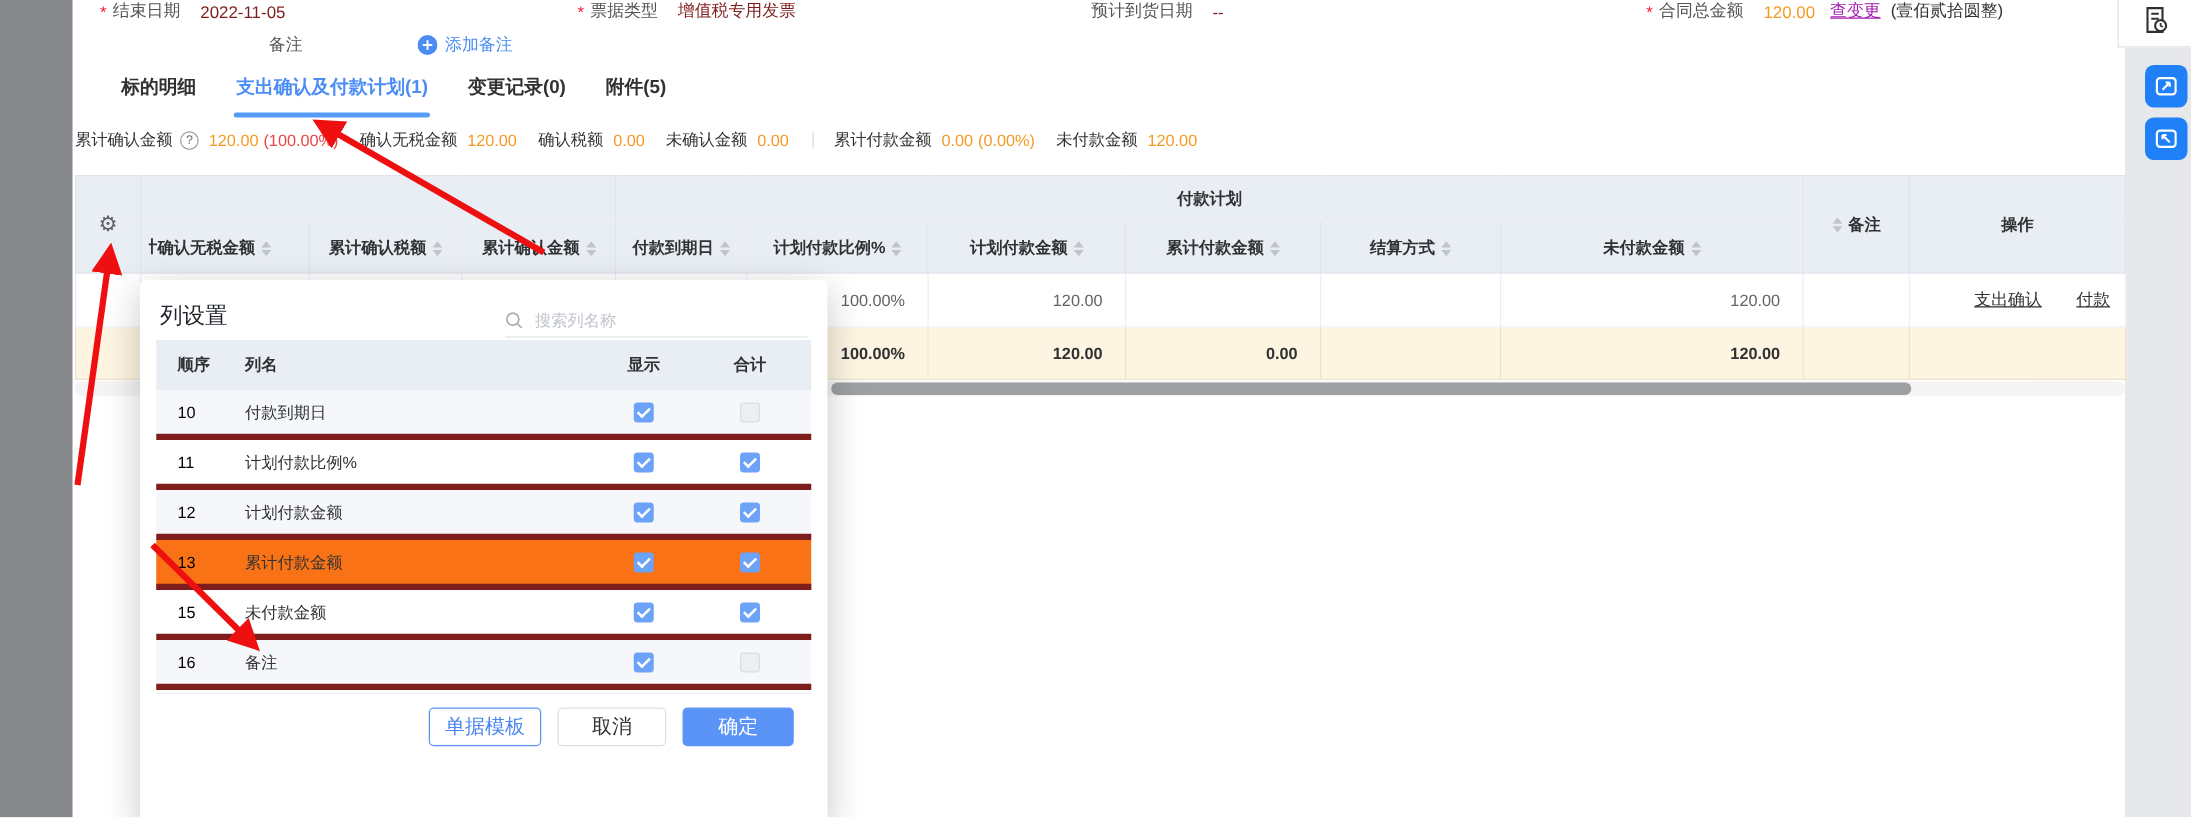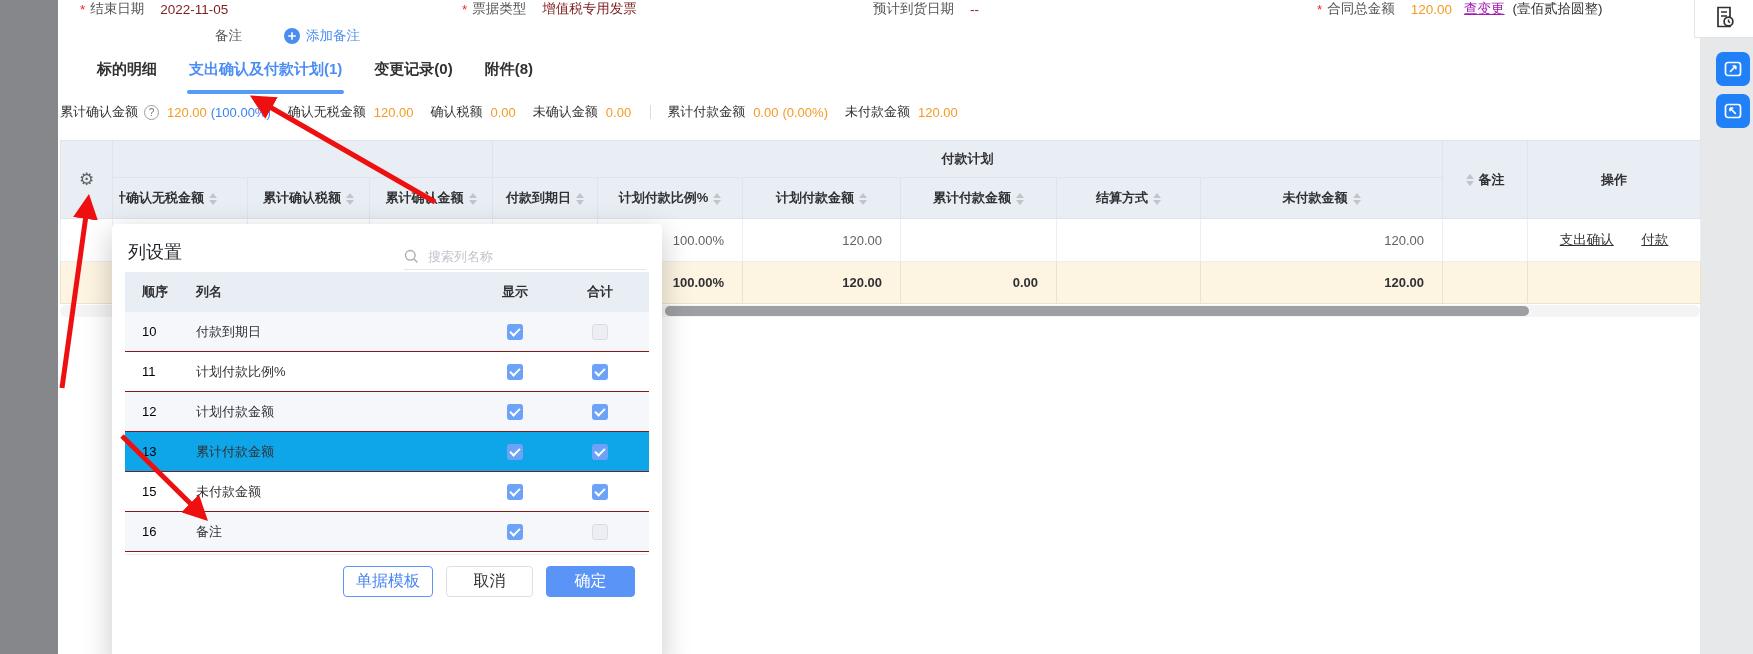--- a/index.html
+++ b/index.html
@@ -19,34 +19,34 @@
 
   
   .form-field { position:absolute; top:0; height:18px; display:flex; align-items:center; font-size:13.5px; color:#333; white-space:nowrap; }
   .req { color:#f5222d; margin-right:5px; font-size:13.5px; }
   .f-label { color:#555; }
   .f-value { margin-left:16px; color:#7f1d1d; }
   .f-value.orange { color:#f59a23; }
   .link-blue { color:#a21caf; text-decoration:underline; cursor:pointer; margin-left:12px; }
   .caps { margin-left:8px; color:#333; }
   .remark-row { position:absolute; top:27px; left:215px; display:flex; align-items:center; font-size:13.5px; color:#555; }
-  .add-remark { margin-left:42px; display:flex; align-items:center; color:#4a8cf2; cursor:pointer;text-align:center; }
+  .add-remark { margin-left:92px; display:flex; align-items:center; color:#4a8cf2; cursor:pointer;text-align:center; }
   .add-remark svg { margin-right:6px; }
 
   
   .tabs { position:absolute; left:95px; top:56px; display:flex; gap:28px; height:38px; }
   .tab { position:relative; font-size:15px; font-weight:bold; color:#303133; cursor:pointer; padding:4px 2px 12px 2px; }
   .tab.active { color:#4c8cf5; }
   .tab.active .tab-underline { position:absolute; left:0; right:0; bottom:0; height:4px; background:#569bf7; border-radius:2px; }
 
   
   .stats { position:absolute; left:60px; top:103px; display:flex; align-items:center; font-size:13px; color:#303133; white-space:nowrap; }
   .stat { display:flex; align-items:center; margin-right:17px; }
   .stat .v { color:#f59a23; margin-left:8px; }
-  .stat .sfx { margin-left:4px; color:#3b82f6; }
+  .stat .sfx { margin-left:4px; color:#ef4444; }
   .stat .sfx.orange { color:#f59a23; }
   .help-circle { width:15px; height:15px; border:1px solid #9aa0a6; border-radius:50%; color:#6b7075;
                  font-size:10px; display:inline-flex; align-items:center; justify-content:center; margin-left:6px; cursor:pointer; }
   .stat-divider { width:1px; height:14px; background:#d8dbe0; margin:0 16px 0 2px; }
 
   
   table.main { position:absolute; left:60px; top:140px; width:1640px; border-collapse:collapse; table-layout:fixed;
                font-size:13px; color:#606266; background:#fff; }
   table.main th, table.main td { border:1px solid #dfe3ea; overflow:hidden; white-space:nowrap; }
   table.main th { background:#e9edf4; color:#303133; font-weight:bold; }
@@ -58,40 +58,40 @@
   tr.sum-row td { height:42px; background:#fdf4e2; color:#303133; font-weight:bold; border-color:#ede3cb; }
   .gear-cell { text-align:center; vertical-align:middle; }
   .gear { font-size:17px; color:#5f6368; cursor:pointer; line-height:1; }
   .caret { display:inline-block; vertical-align:middle; margin-left:5px; line-height:0; }
   .caret i { display:block; width:0; height:0; border-left:4px solid transparent; border-right:4px solid transparent; }
   .caret i.up { border-bottom:5px solid #c0c4cc; margin-bottom:2px; }
   .caret i.dn { border-top:5px solid #c0c4cc; }
   .caret.pre { margin:0 5px 0 0; }
   .hdr-left { text-align:left; padding-left:6px; }
   .clip-prefix { display:inline-block; width:7px; overflow:hidden; direction:rtl; vertical-align:bottom; }
-  .ops { text-align:center; }
+  .ops { text-align:right; }
   .op-link { color:#303133; text-decoration:underline; cursor:pointer; margin:0 12px; font-size:13.5px; }
 
   
   .hscroll-track { position:absolute; left:60px; top:305px; width:1640px; height:12px; background:#f4f4f4; border-radius:6px; }
   .hscroll-thumb { position:absolute; left:605px; top:1px; width:864px; height:10px; background:#9d9fa3; border-radius:5px; cursor:pointer; }
 
   
   .popup { position:absolute; left:112px; top:224px; width:550px; height:440px; background:#fff; z-index:40;
            border-radius:4px; box-shadow:0 8px 30px rgba(0,0,0,.22); padding:16px 13px 0 13px; font-size:13px; }
   .popup-head { display:flex; align-items:flex-end; justify-content:space-between; padding:0 3px 0 3px; height:30px; }
   .popup-title { font-size:18px; color:#1f2329; padding-bottom:6px; }
   .popup-search { display:flex; align-items:center; width:242px; border-bottom:1px solid #e2e5ea; padding-bottom:5px;margin-top:16px; }
   .popup-search svg { flex:0 0 auto; margin-right:9px; }
   .popup-search input { border:none; outline:none; width:100%; font-size:13px; color:#333; font-family:inherit; }
   .popup-search input::placeholder { color:#c0c4cc; }
   .plist { margin-top:2px; }
-  .prow { display:flex; align-items:center; height:40px; border-bottom:1px solid #7f1d1d; }
+  .prow { display:flex; align-items:center; height:40px; border-bottom:5px solid #7f1d1d; }
   .prow.zebra { background:#f5f7fa; }
-  .prow.selected { background:#0ea5e9; }
+  .prow.selected { background:#f97316; }
   .phead { background:#e9edf4; font-weight:bold; color:#303133; border-bottom:none; }
   .c-order { width:67px; padding-left:17px; }
   .c-name { width:286px; padding-left:4px; color:#303133; }
   .phead .c-name { padding-left:4px; }
   .c-show, .c-sum { width:74px; display:flex; justify-content:center; }
   .c-sum { width:96px; }
   .cb { width:16px; height:16px; border-radius:3px; position:relative; cursor:pointer; }
   .cb.checked { background:#6ca2f8; }
   .cb.checked::after { content:""; position:absolute; left:3px; top:4px; width:8px; height:4px;
                        border-left:2px solid #fff; border-bottom:2px solid #fff; transform:rotate(-45deg); }
@@ -166,21 +166,21 @@
         <path d="M8 4.2 v7.6 M4.2 8 h7.6" stroke="#fff" stroke-width="1.6"></path>
       </svg>
       <span>添加备注</span>
     </span>
   </div>
 
   <div class="tabs">
     <div class="tab"><span>标的明细</span></div>
     <div class="tab active"><span>支出确认及付款计划(1)</span><span class="tab-underline"></span></div>
     <div class="tab"><span>变更记录(0)</span></div>
-    <div class="tab"><span>附件(8)</span></div>
+    <div class="tab"><span>附件(5)</span></div>
   </div>
 
   <div class="stats">
     <span class="stat">
       <span>累计确认金额</span>
       <span class="help-circle">?</span>
       <span class="v">120.00</span>
       <span class="sfx">(100.00%)</span>
     </span>
     <span class="stat">

